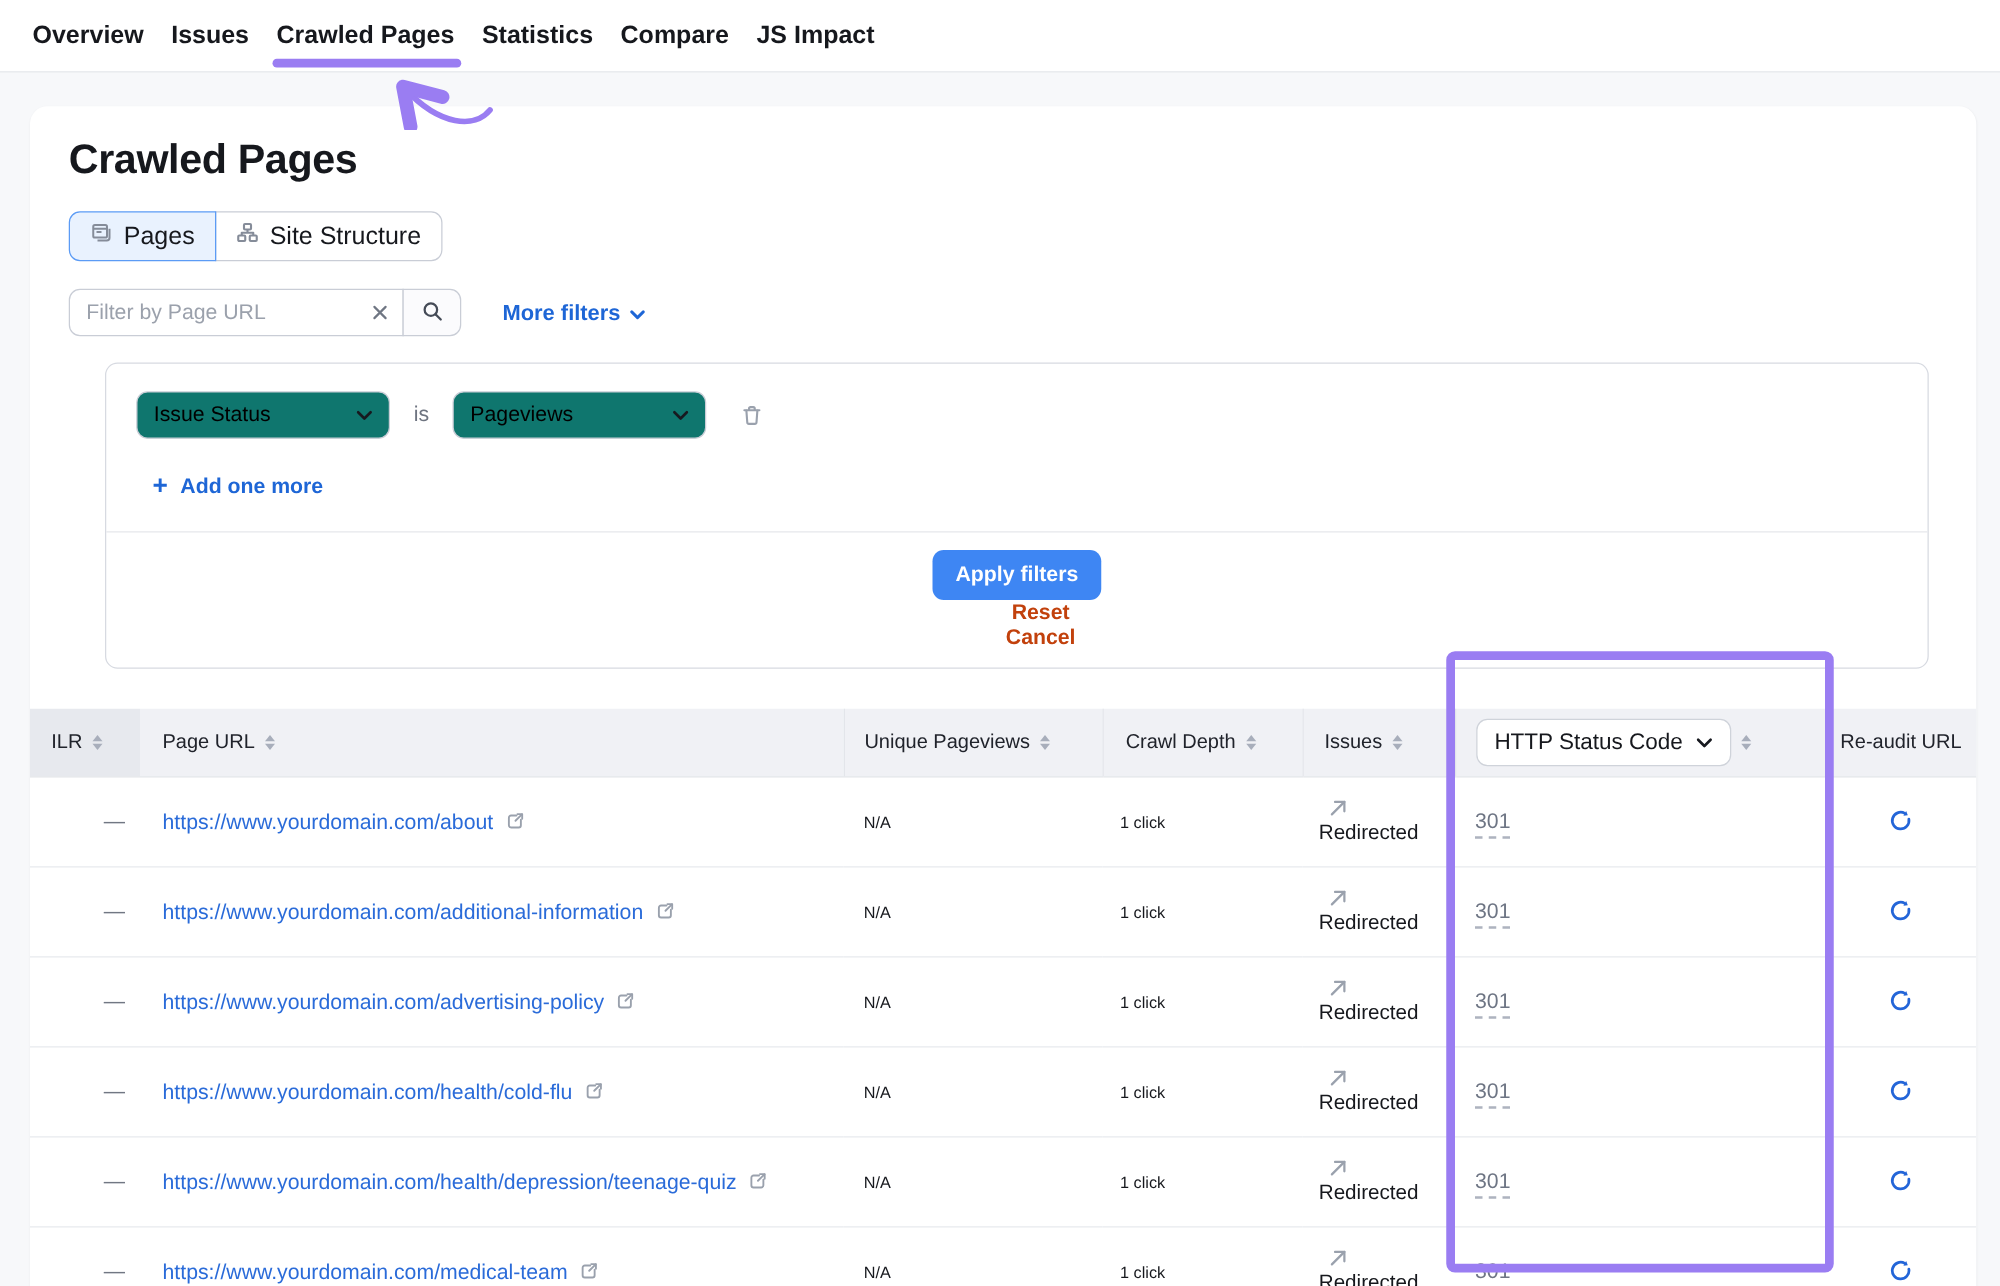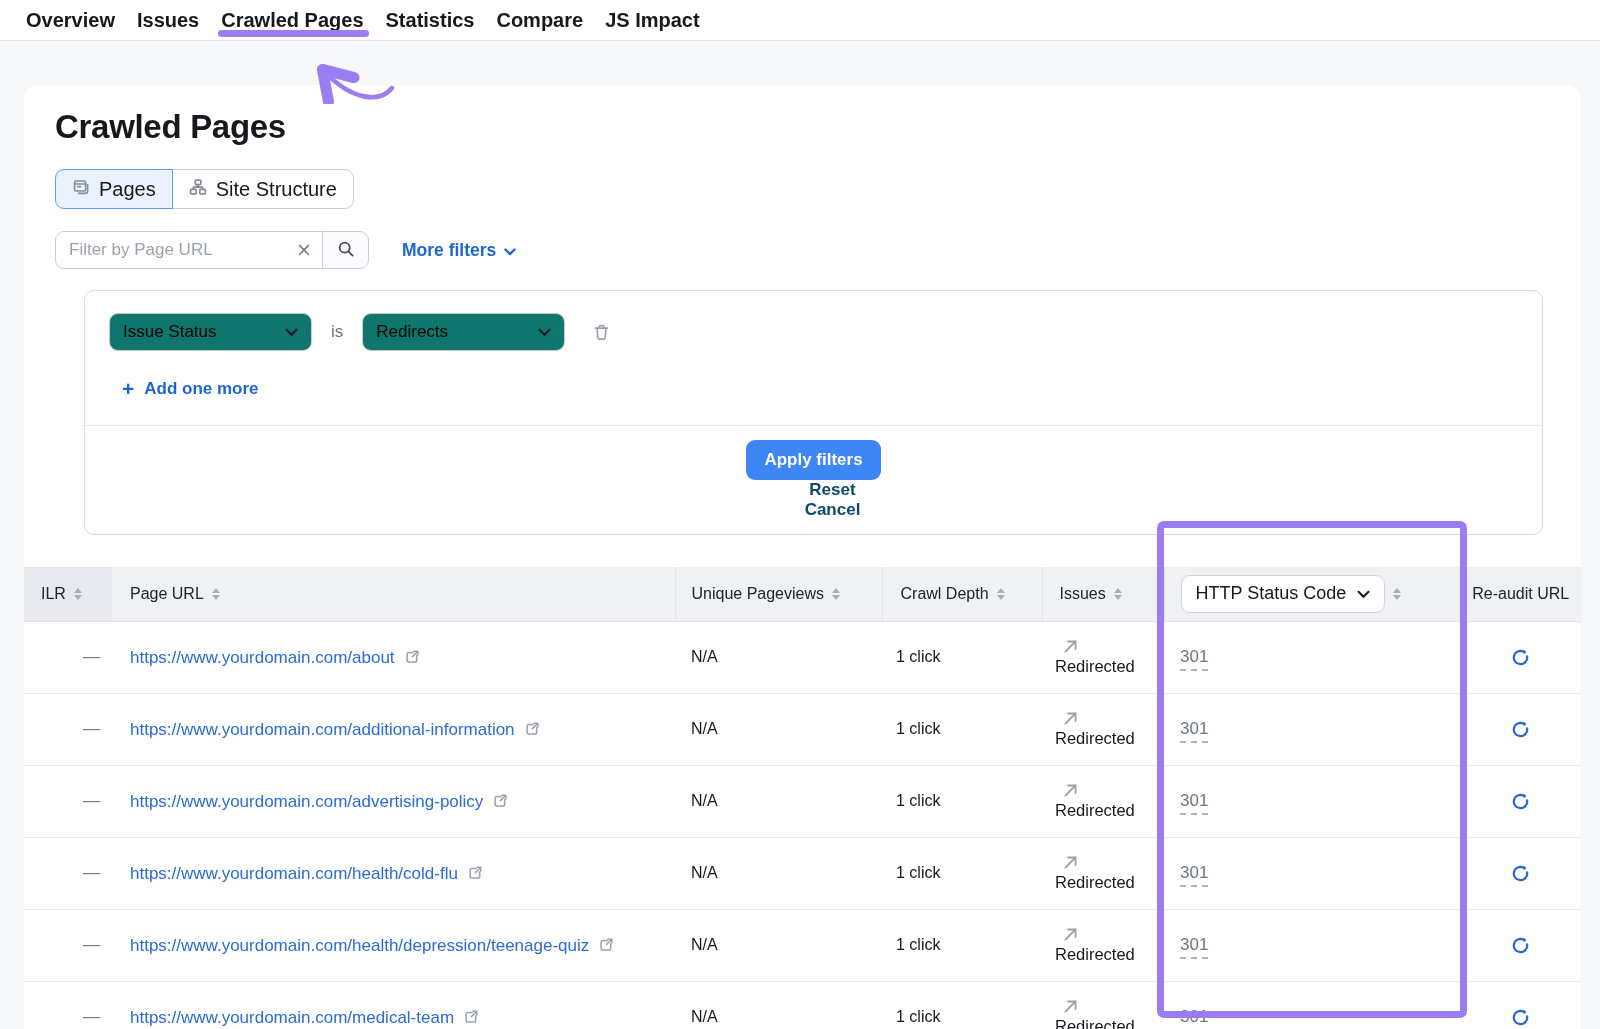--- a/index.html
+++ b/index.html
@@ -8,21 +8,21 @@
     --panel-border:#d7dae1; --row-border:#e8eaee; --head-bg:#f0f1f5; --head-bg-dark:#e7e9ee;
     --page-bg:#f7f8fa;
   }
   *{box-sizing:border-box; margin:0; padding:0;}
   html,body{width:1600px;height:1029px;}
   body{
     position:relative; overflow:hidden; background:var(--page-bg);
     font-family:"Liberation Sans", sans-serif; color:var(--text);
   }
   
-  .topnav{height:41px;background:#fff;border-bottom:1px solid #e4e6ea;display:flex;align-items:center;
+  .topnav{height:58px;background:#fff;border-bottom:1px solid #e4e6ea;display:flex;align-items:center;
     padding-left:26px;gap:22px;position:relative;z-index:2;}
   .nav-tab{position:relative;height:100%;display:flex;align-items:center;font-size:20px;font-weight:700;cursor:pointer;white-space:nowrap;}
   .nav-tab.active::after{content:"";position:absolute;left:-3px;right:-5px;bottom:3px;height:7px;border-radius:4px;background:var(--purple);}
   .annot-arrow{position:absolute;left:310px;top:58px;z-index:30;pointer-events:none;}
   
   .card{position:absolute;left:24px;right:19px;top:85px;bottom:0;background:#fff;border-radius:14px 14px 0 0;
     box-shadow:0 1px 2px rgba(16,24,40,.05);overflow:hidden;}
   .card-pad{padding:22px 26px 0 31px;}
   .page-title{font-size:33px;font-weight:700;letter-spacing:-.3px;line-height:40px;}
   
@@ -49,21 +49,21 @@
   .selectbox{min-width:203px;height:38px;border:1px solid var(--border);border-radius:9px;display:flex;align-items:center;
     justify-content:space-between;padding:0 13px;font-size:17px;font-weight:500;background:#0f766e;cursor:pointer;gap:10px;}
   .op-label{margin:0 19px;color:var(--muted);font-size:17px;}
   .trash-btn{margin-left:27px;background:none;border:none;cursor:pointer;line-height:0;}
   .panel-add{padding:28px 0 26px 37px;display:inline-flex;align-items:center;gap:10px;color:var(--action-blue);
     font-size:17px;font-weight:600;cursor:pointer;background:none;border:none;font-family:inherit;}
   .plus-glyph{font-size:21px;font-weight:700;line-height:16px;}
   .panel-actions{border-top:1px solid #e6e8ec;padding:14px 24px;display:flex;align-items:center;flex-direction:column;}
   .apply-btn{background:var(--btn-blue);color:#fff;font-weight:700;font-size:17px;border:none;border-radius:9px;
     padding:10px 18px;cursor:pointer;font-family:inherit;}
-  .ghost-btn{margin-left:38px;font-size:17px;font-weight:600;color:#0c4a6e;background:none;border:none;cursor:pointer;font-family:inherit;}
+  .ghost-btn{margin-left:38px;font-size:17px;font-weight:600;color:#c2410c;background:none;border:none;cursor:pointer;font-family:inherit;}
   
   .tablewrap{margin-top:32px;}
   table{width:100%;border-collapse:collapse;table-layout:fixed;}
   col.c1{width:88px;} col.c2{width:563px;} col.c3{width:207px;} col.c4{width:160px;}
   col.c5{width:122px;} col.c6{width:296px;}
   thead th{height:54px;background:var(--head-bg);font-size:16px;font-weight:500;color:#20232b;text-align:left;
     border-bottom:1px solid #e1e3e8;}
   thead th .hflex{display:flex;align-items:center;}
   th.h-ilr{background:var(--head-bg-dark);padding-left:17px;}
   th.h-url{padding-left:18px;}
@@ -79,21 +79,21 @@
   .status-pill{margin-left:16px;height:38px;background:#fff;border:1px solid #cfd3da;border-radius:9px;display:inline-flex;
     align-items:center;gap:11px;padding:0 14px;font-size:18px;font-weight:500;cursor:pointer;font-family:inherit;color:var(--text);}
   tbody td{height:72px;vertical-align:middle;}
   tbody tr td{border-top:1px solid var(--row-border);}
   tbody tr:first-child td{border-top:none;}
   td.c-ilr{text-align:right;padding-right:12px;color:#717783;font-size:17px;}
   td.c-url{padding:12px 8px 12px 18px;}
   .urlwrap{display:flex;align-items:center;gap:9px;}
   .plink{color:var(--link-blue);text-decoration:none;font-size:17px;line-height:23px;max-width:512px;word-break:break-all;display:inline-block;}
   .exticon{line-height:0;cursor:pointer;flex:none;}
-  td.c-pv,td.c-depth{padding-left:16px;font-size:16px;color:var(--text);}
+  td.c-pv,td.c-depth{padding-left:16px;font-size:13px;color:var(--text);}
   td.c-depth{padding-left:14px;}
   td.c-issues{padding-left:13px;}
   .istack{display:flex;flex-direction:column;align-items:flex-start;}
   .istack .redir-icon{margin-left:7px;line-height:0;}
   .istack .ilabel{font-size:16.5px;margin-top:2px;}
   td.c-status{padding-left:16px;}
   .code{font-size:17px;color:#6e7584;border-bottom:2px dashed #adb3bf;padding-bottom:3px;cursor:pointer;}
   td.c-re{text-align:center;}
   .rebtn{background:none;border:none;cursor:pointer;line-height:0;padding:4px;}
   
@@ -182,21 +182,21 @@
         <button class="selectbox">
           <span>Issue Status</span>
           <span>
             <svg width="13" height="9" viewBox="0 0 13 9" fill="none" stroke="#17191f" stroke-width="2.1" stroke-linecap="round" stroke-linejoin="round">
                 <path d="M1.5 1.8 6.5 6.8 11.5 1.8"></path>
               </svg>
           </span>
         </button>
         <span class="op-label">is</span>
         <button class="selectbox">
-          <span>Redirects</span>
+          <span>Pageviews</span>
           <span>
             <svg width="13" height="9" viewBox="0 0 13 9" fill="none" stroke="#17191f" stroke-width="2.1" stroke-linecap="round" stroke-linejoin="round">
                 <path d="M1.5 1.8 6.5 6.8 11.5 1.8"></path>
               </svg>
           </span>
         </button>
         <button class="trash-btn">
           <span>
             <svg width="19" height="19" viewBox="0 0 19 19" fill="none" stroke="#9aa1ad" stroke-width="1.7" stroke-linecap="round" stroke-linejoin="round">
                 <path d="M3.5 5.2h12"></path>

